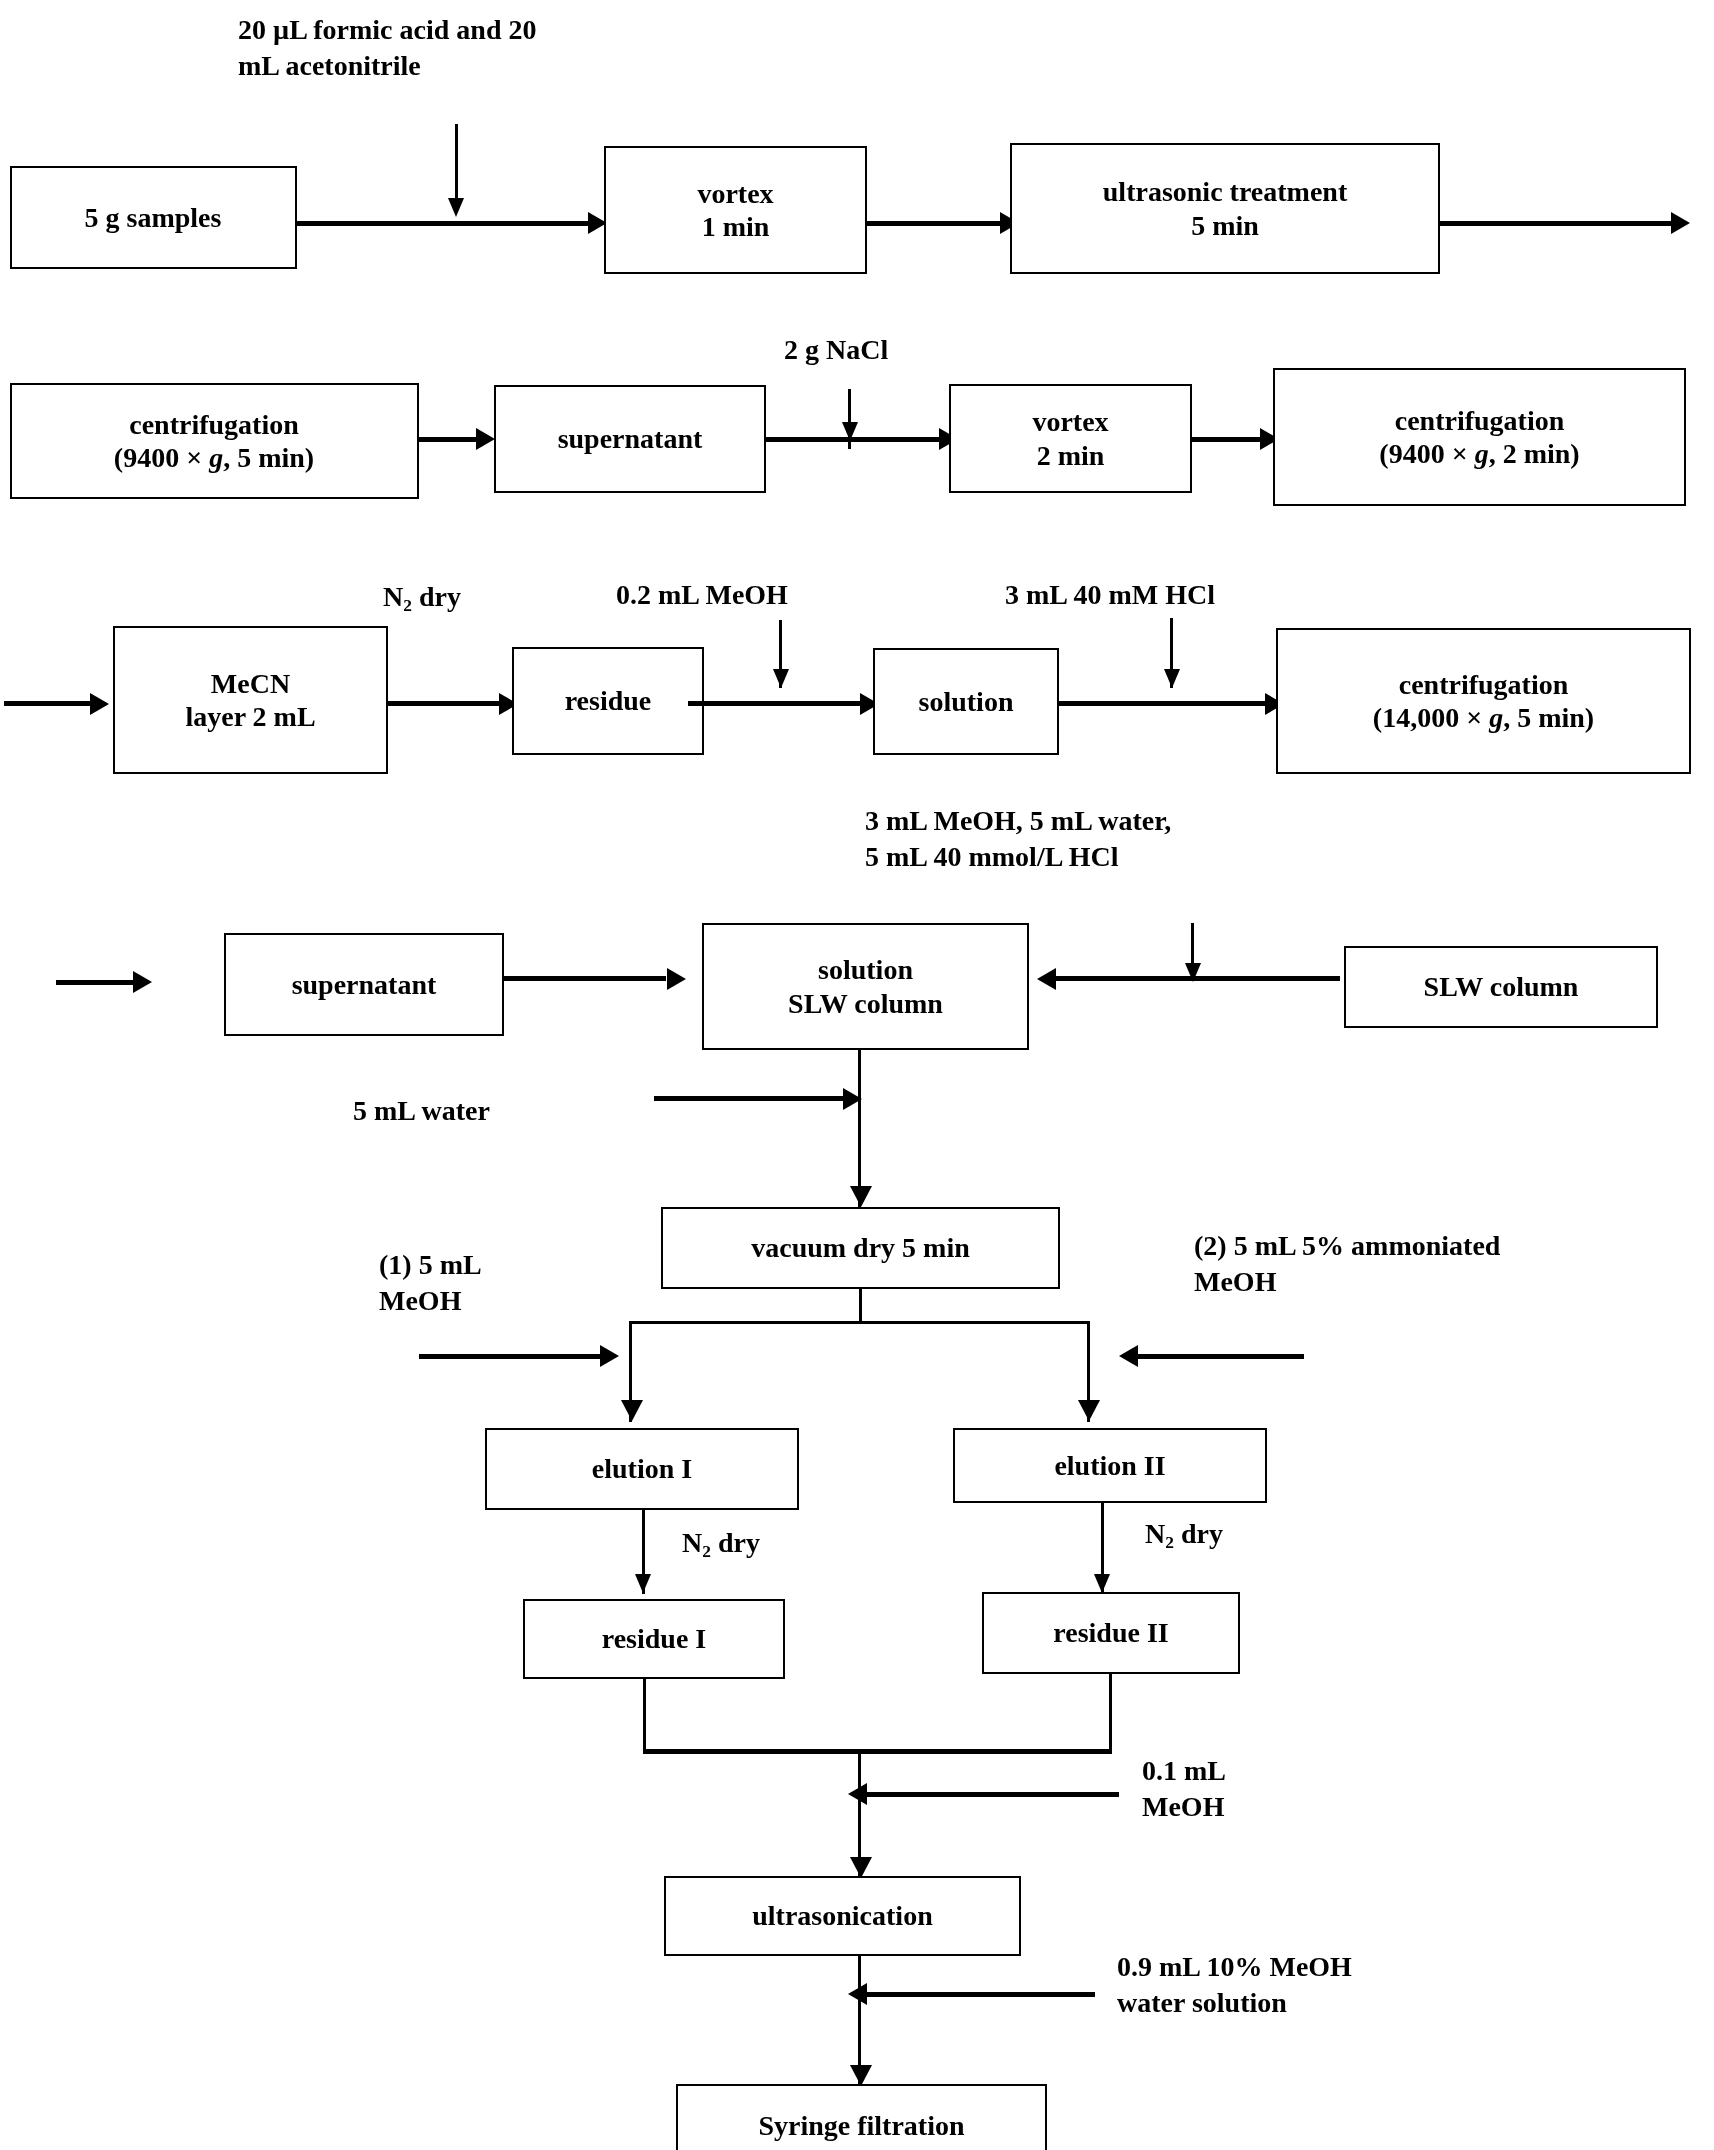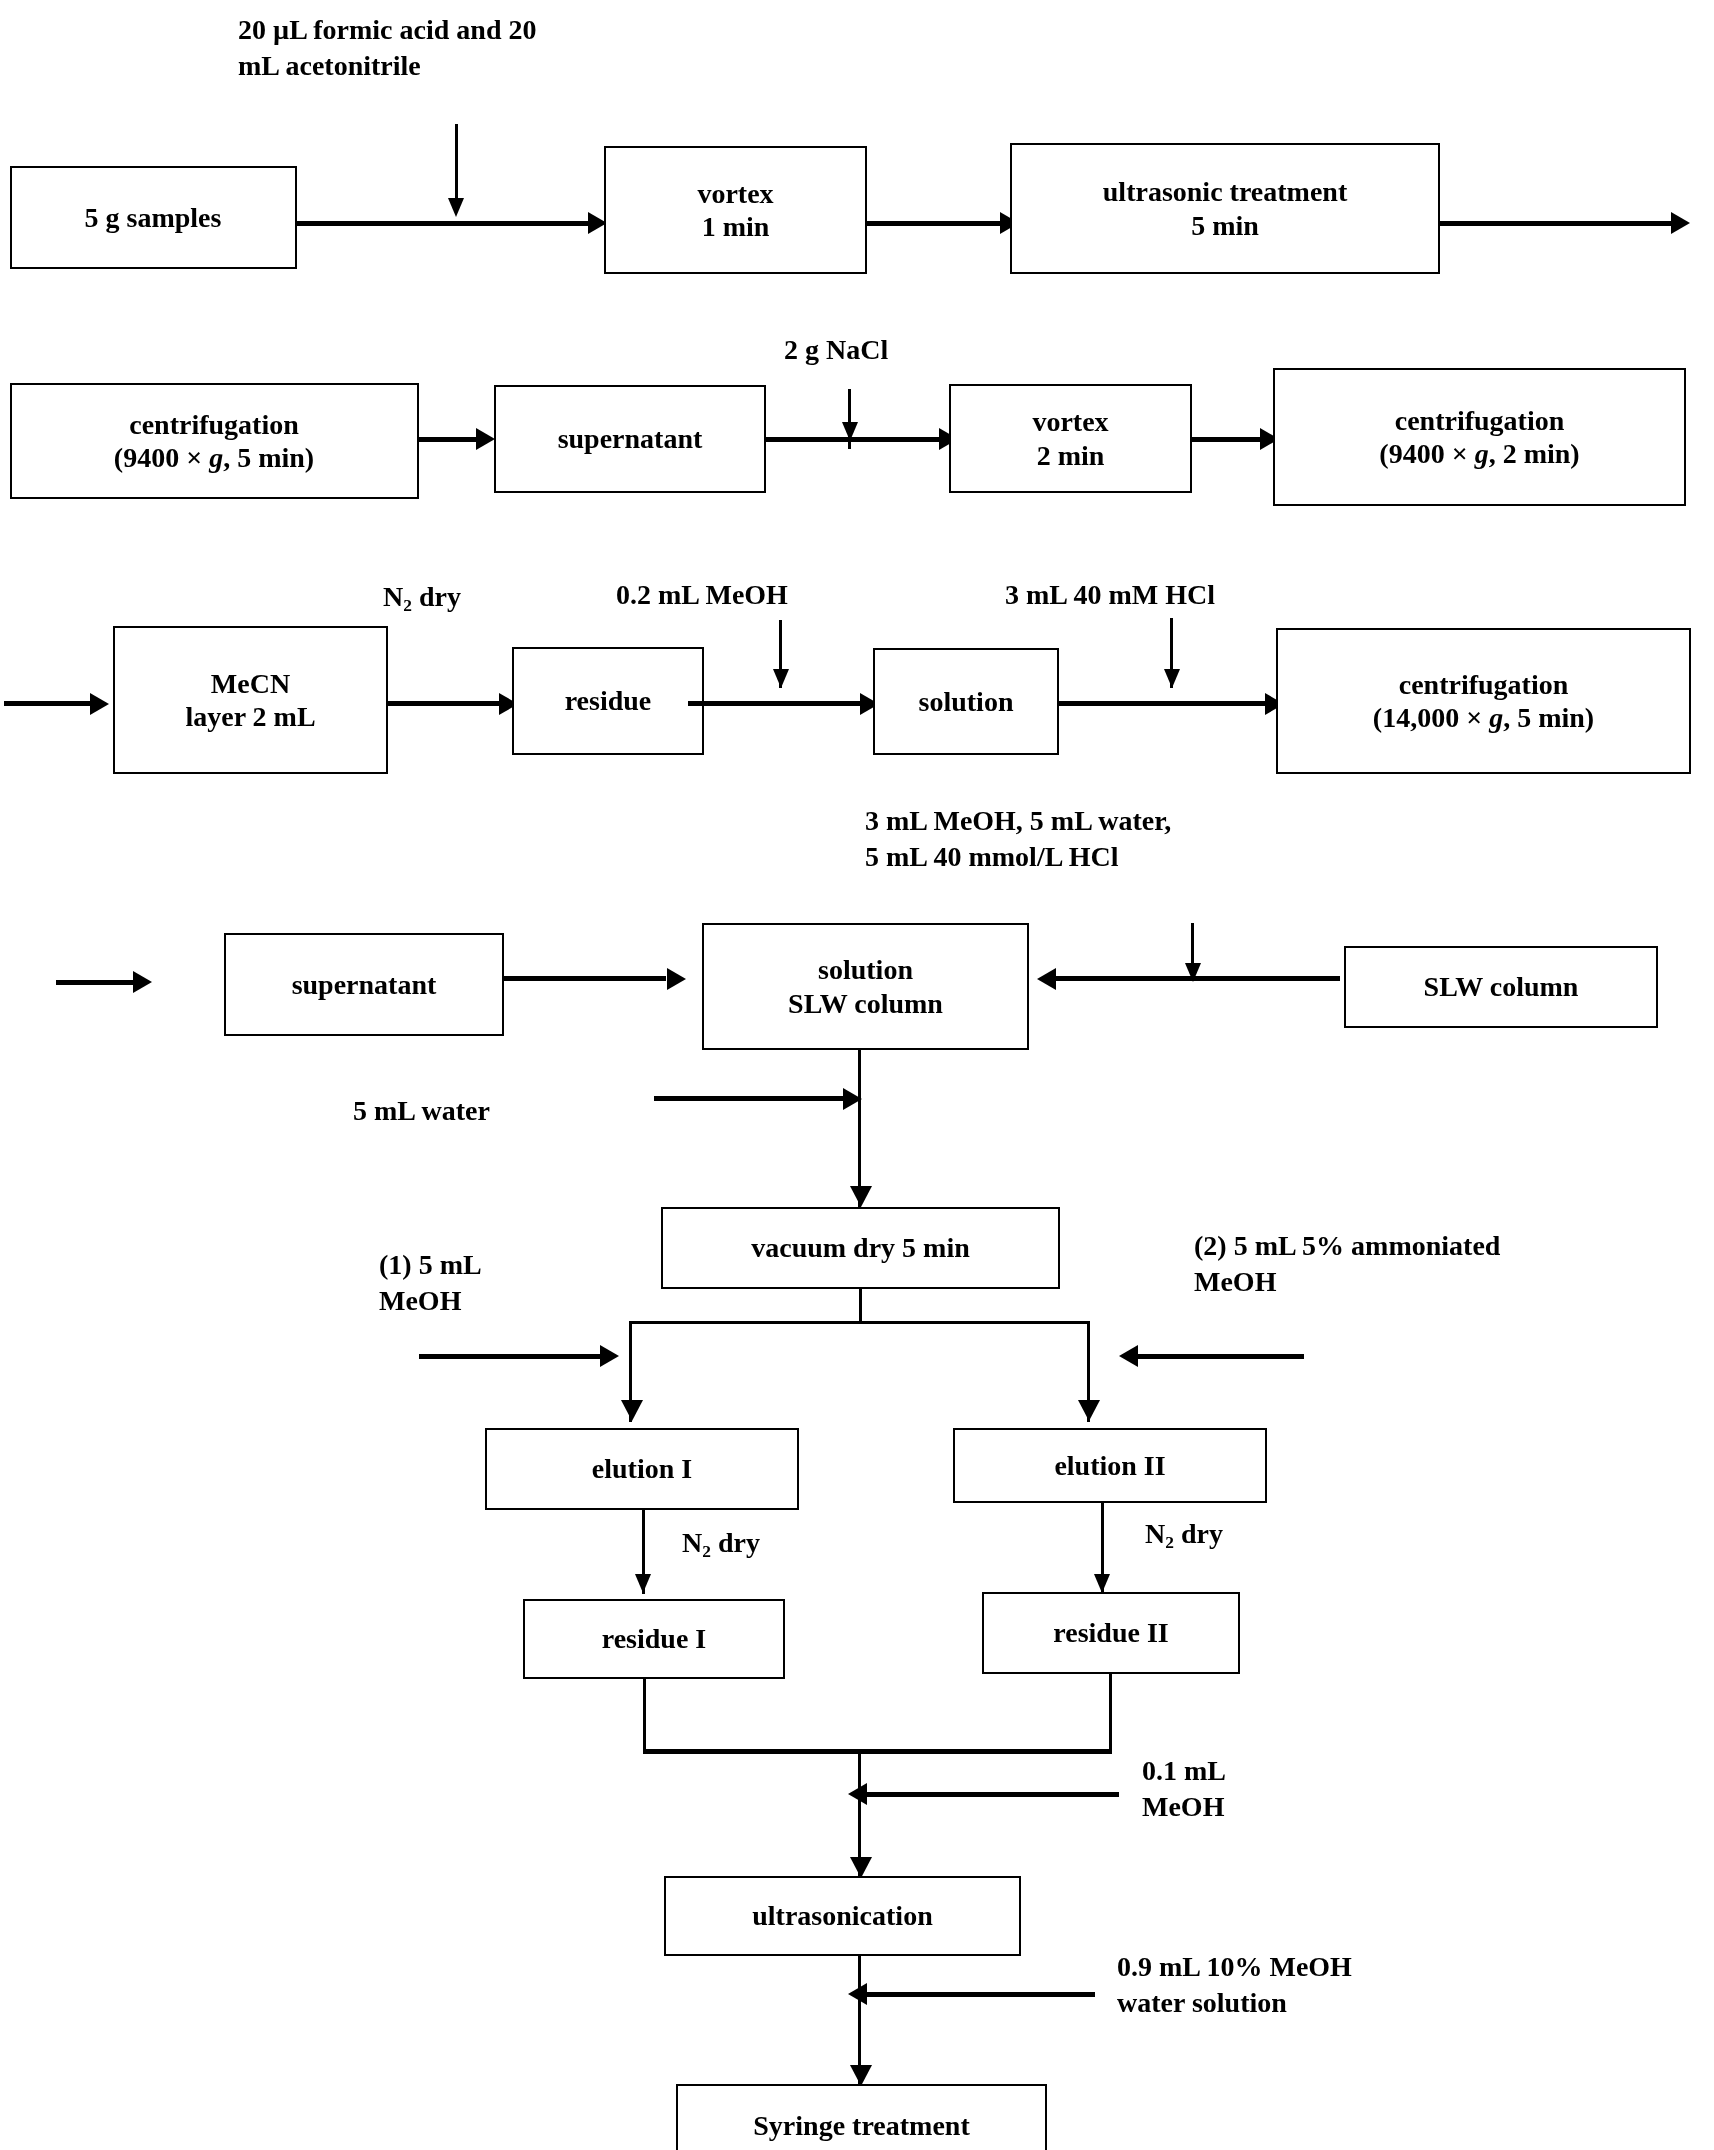--- a/index.html
+++ b/index.html
@@ -279,17 +279,17 @@
   <div class="ar-d" style="left:850px;top:2065px;"></div>
 
   <div class="hline" style="left:867px;top:1992px;width:228px;"></div>
   <div class="ar-l" style="left:848px;top:1983px;"></div>
   <div class="lbl" style="left:1117px;top:1949px;">
     <span class="ln">0.9 mL 10% MeOH</span>
     <span class="ln">water solution</span>
   </div>
 
   <div class="box" style="left:676px;top:2084px;width:371px;height:83px;">
-    <span class="ln">Syringe treatment</span>
+    <span class="ln">Syringe filtration</span>
   </div>
 
 </div>
 
 
 </body></html>

